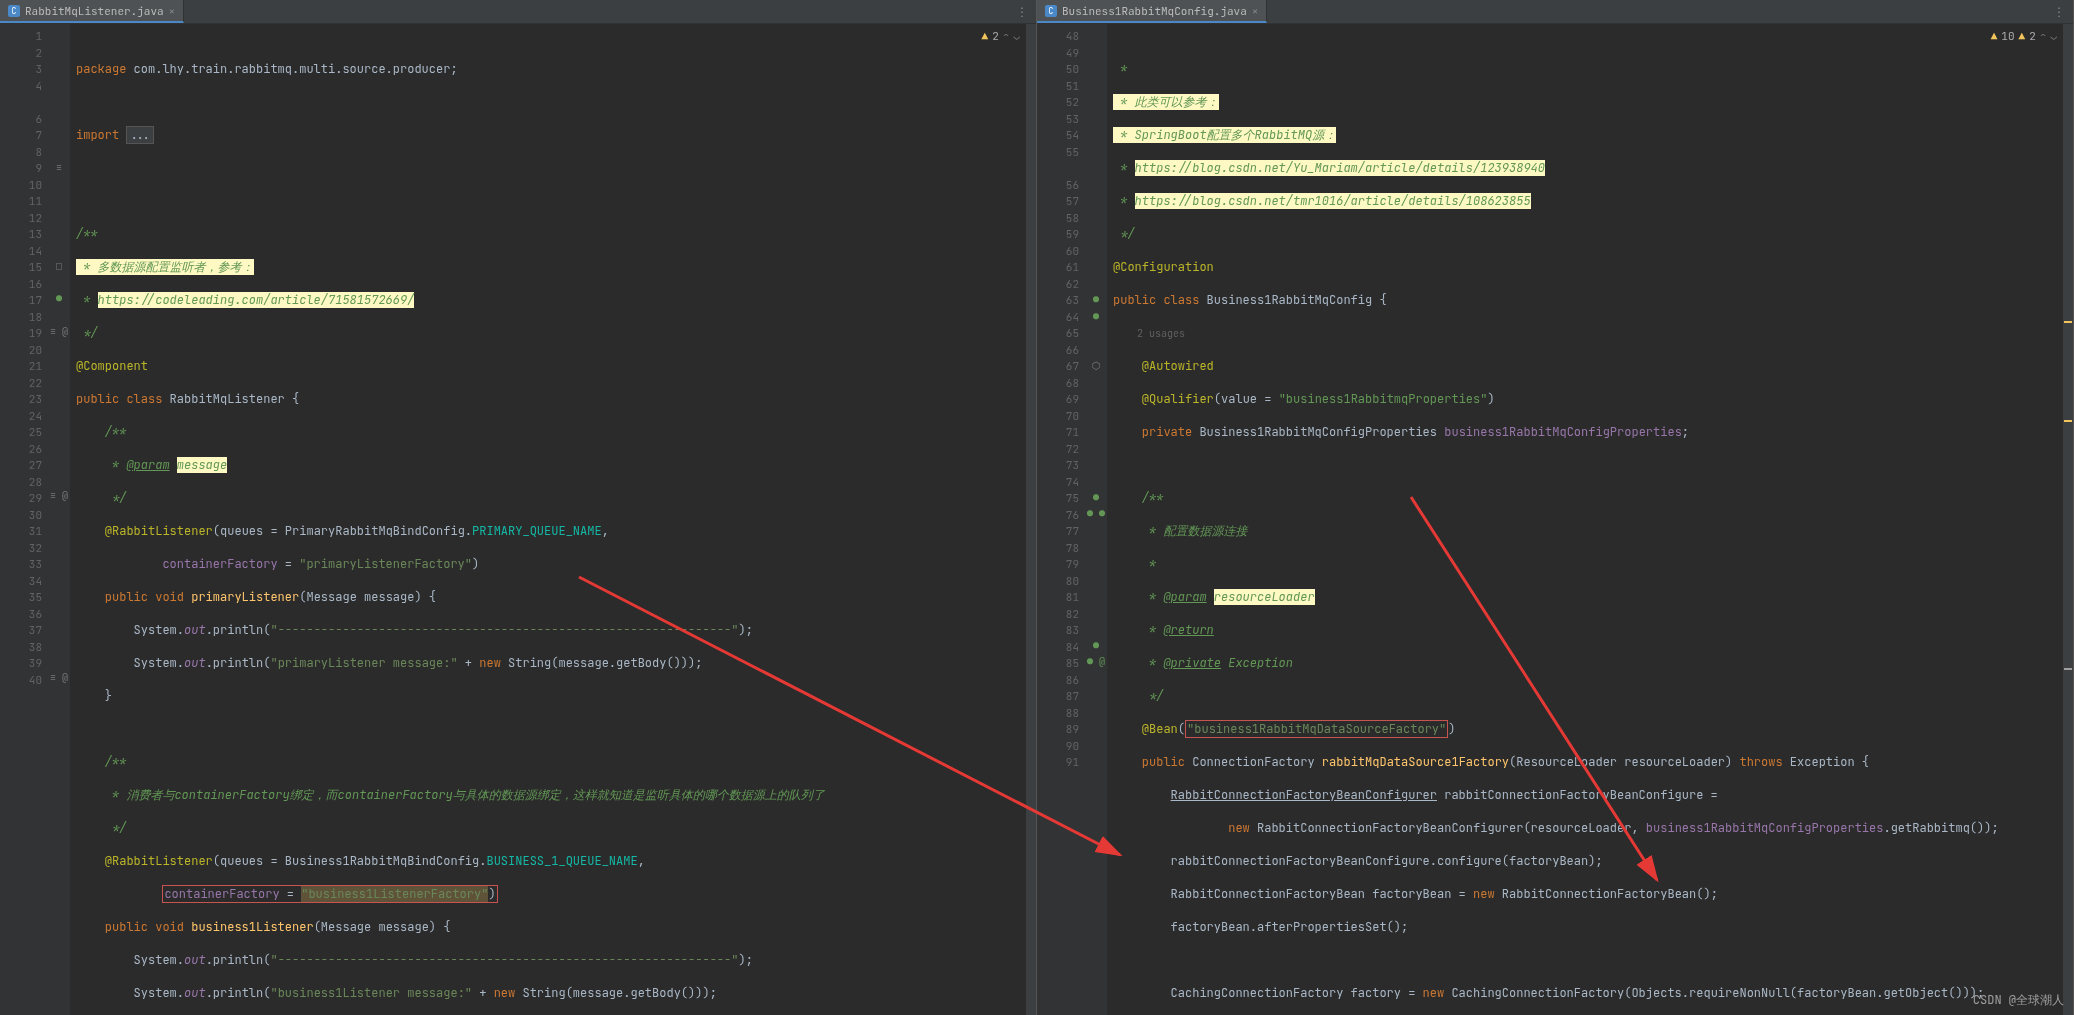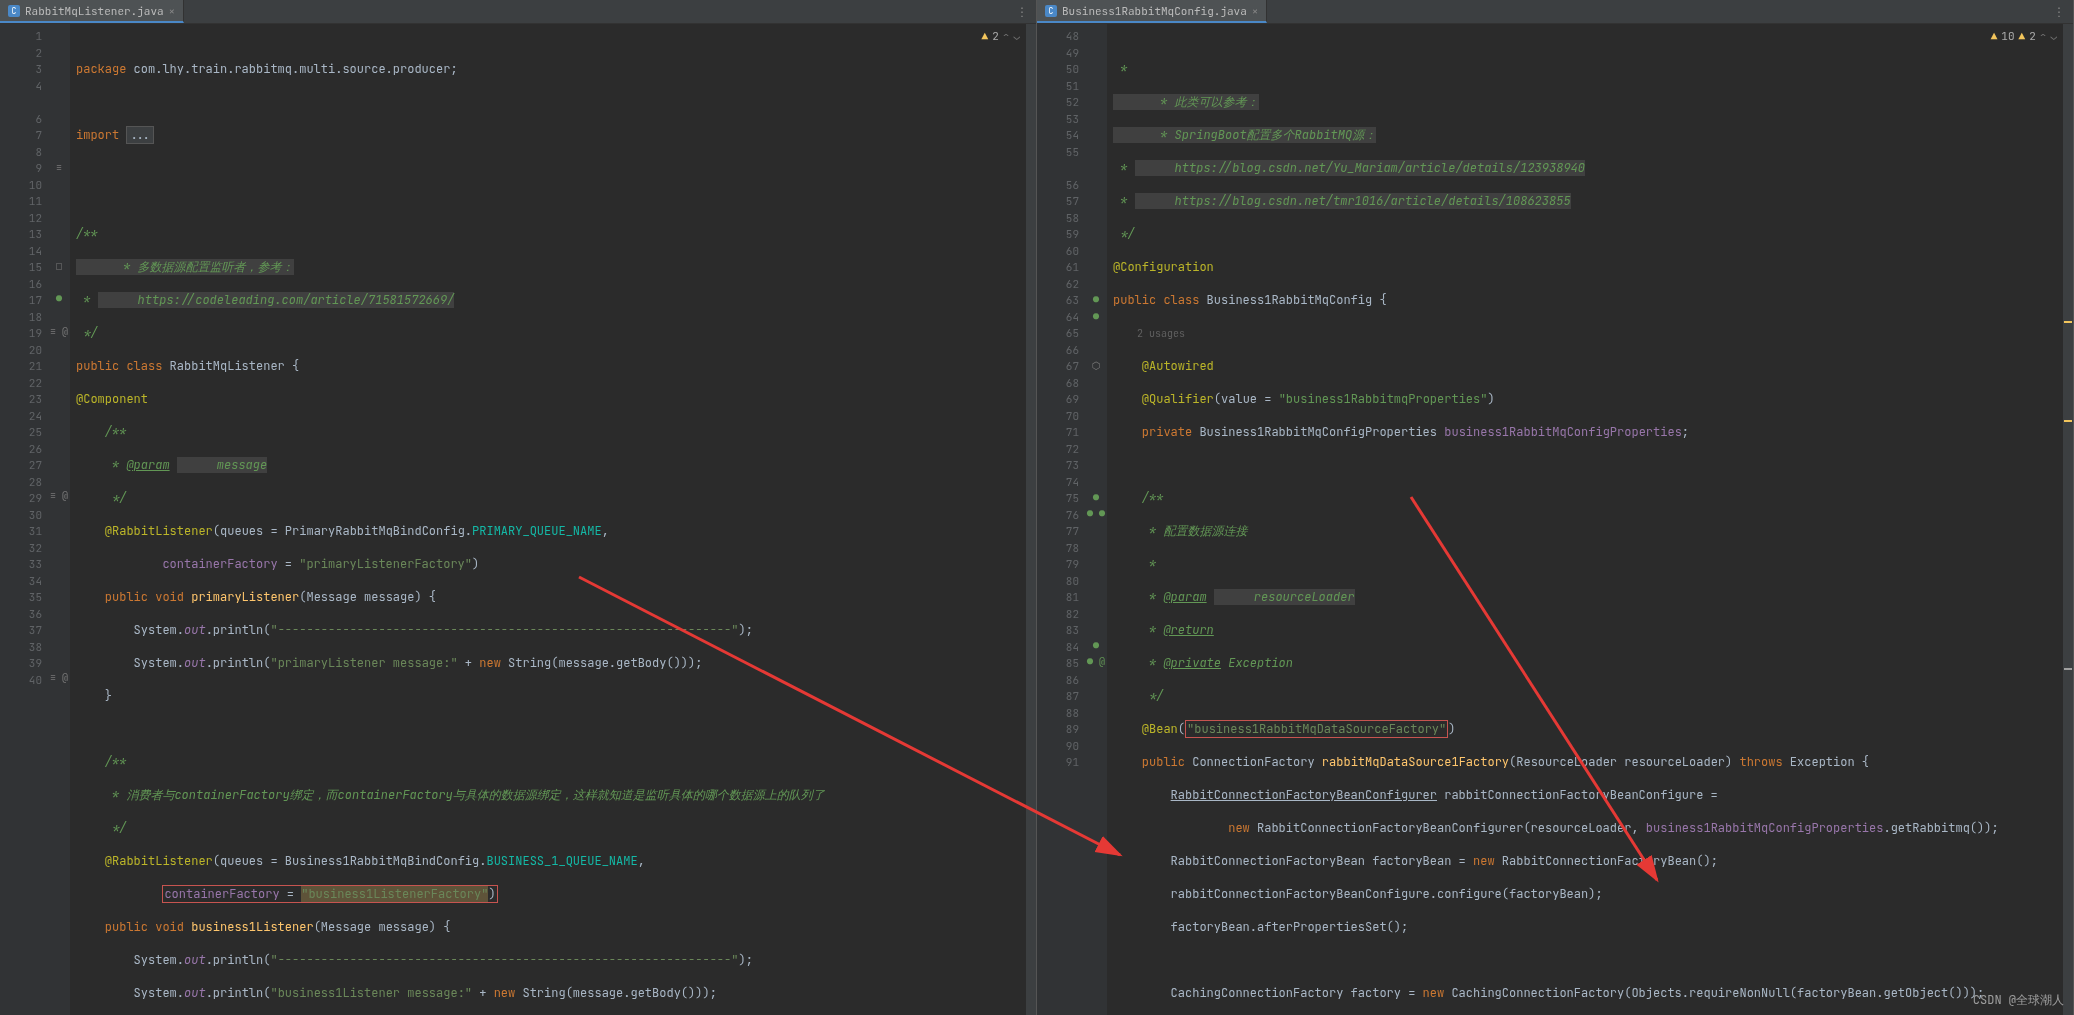--- a/index.html
+++ b/index.html
@@ -69,21 +69,21 @@
       line-height: 16.5px;
       white-space: pre;
       position: relative;
       overflow: hidden;
     }
     .code-line { height: 16.5px; }
     .kw { color: #cc7832; }
     .str { color: #6a8759; }
     .doc { color: #629755; font-style: italic; }
     .doc-tag { color: #629755; font-style: italic; text-decoration: underline; }
-    .doc-hl { background: #404040; color: #629755; font-style: italic; padding-left: 40px; }
+    .doc-hl { background: #fef9c3; color: #629755; font-style: italic; }
     .ann { color: #bbb529; }
     .fld { color: #9876aa; }
     .fldstatic { color: #9876aa; font-style: italic; }
     .method { color: #ffc66d; }
     .const { color: #14b8a6; }
     .cls { color: #a9b7c6; margin-top: 18px; }
     .link-ul { color: #629755; }
     .boxed-ellipsis { background:#3c3f41; border:1px solid #555; padding:0 2px; color:#a9b7c6; font-style:normal;}
     .hl-str { background: #5e5339; color: #6a8759; }
     .red-box { border: 1px solid #c75450; padding: 0px 1px; }
@@ -176,22 +176,22 @@
         </div>
 <div class="code-line"><span class="kw">package </span><span class="cls">com.lhy.train.rabbitmq.multi.source.producer</span>;</div>
 <div class="code-line"></div>
 <div class="code-line"><span class="kw">import </span><span class="boxed-ellipsis">...</span></div>
 <div class="code-line"></div>
 <div class="code-line"></div>
 <div class="code-line"><span class="doc">/**</span></div>
 <div class="code-line"><span class="doc-hl"> * 多数据源配置监听者，参考：</span></div>
 <div class="code-line"><span class="doc"> * </span><span class="doc-hl link-ul">https://codeleading.com/article/71581572669/</span></div>
 <div class="code-line"><span class="doc"> */</span></div>
+<div class="code-line"><span class="ann">@Component</span></div>
 <div class="code-line"><span class="kw">public class </span><span class="cls">RabbitMqListener </span>{</div>
-<div class="code-line"><span class="ann">@Component</span></div>
 <div class="code-line"><span class="doc">    /**</span></div>
 <div class="code-line"><span class="doc">     * </span><span class="doc-tag">@param</span><span class="doc"> </span><span class="doc-hl">message</span></div>
 <div class="code-line"><span class="doc">     */</span></div>
 <div class="code-line">    <span class="ann">@RabbitListener</span>(queues = PrimaryRabbitMqBindConfig.<span class="const">PRIMARY_QUEUE_NAME</span><span>,</span></div>
 <div class="code-line">            <span class="fld">containerFactory</span> = <span class="str">"primaryListenerFactory"</span><span>)</span></div>
 <div class="code-line">    <span class="kw">public void </span><span class="method">primaryListener</span>(Message message) {</div>
 <div class="code-line">        System.<span class="fldstatic">out</span>.println(<span class="str">"---------------------------------------------------------------"</span><span>);</span></div>
 <div class="code-line">        System.<span class="fldstatic">out</span>.println(<span class="str">"primaryListener message:"</span> + <span class="kw">new </span>String(message.getBody()));</div>
 <div class="code-line">    }</div>
 <div class="code-line"></div>
@@ -315,22 +315,22 @@
 <div class="code-line"><span class="doc">     * 配置数据源连接</span></div>
 <div class="code-line"><span class="doc">     *</span></div>
 <div class="code-line"><span class="doc">     * </span><span class="doc-tag">@param</span><span class="doc"> </span><span class="doc-hl">resourceLoader</span></div>
 <div class="code-line"><span class="doc">     * </span><span class="doc-tag">@return</span></div>
 <div class="code-line"><span class="doc">     * </span><span class="doc-tag">@private</span><span class="doc"> Exception</span></div>
 <div class="code-line"><span class="doc">     */</span></div>
 <div class="code-line">    <span class="ann">@Bean</span>(<span class="red-box"><span class="str">"business1RabbitMqDataSourceFactory"</span></span>)</div>
 <div class="code-line">    <span class="kw">public </span>ConnectionFactory <span class="method">rabbitMqDataSource1Factory</span>(ResourceLoader resourceLoader) <span class="kw">throws </span>Exception {</div>
 <div class="code-line">        <span style="text-decoration:underline">RabbitConnectionFactoryBeanConfigurer</span> rabbitConnectionFactoryBeanConfigure =</div>
 <div class="code-line">                <span class="kw">new </span>RabbitConnectionFactoryBeanConfigurer(resourceLoader, <span class="fld">business1RabbitMqConfigProperties</span>.getRabbitmq());</div>
+<div class="code-line">        rabbitConnectionFactoryBeanConfigure.configure(factoryBean);</div>
 <div class="code-line">        RabbitConnectionFactoryBean factoryBean = <span class="kw">new </span>RabbitConnectionFactoryBean();</div>
-<div class="code-line">        rabbitConnectionFactoryBeanConfigure.configure(factoryBean);</div>
 <div class="code-line">        factoryBean.afterPropertiesSet();</div>
 <div class="code-line"></div>
 <div class="code-line">        CachingConnectionFactory factory = <span class="kw">new </span>CachingConnectionFactory(Objects.<span style="">requireNonNull</span>(factoryBean.getObject()));</div>
 
 
 
 
 
 
 

